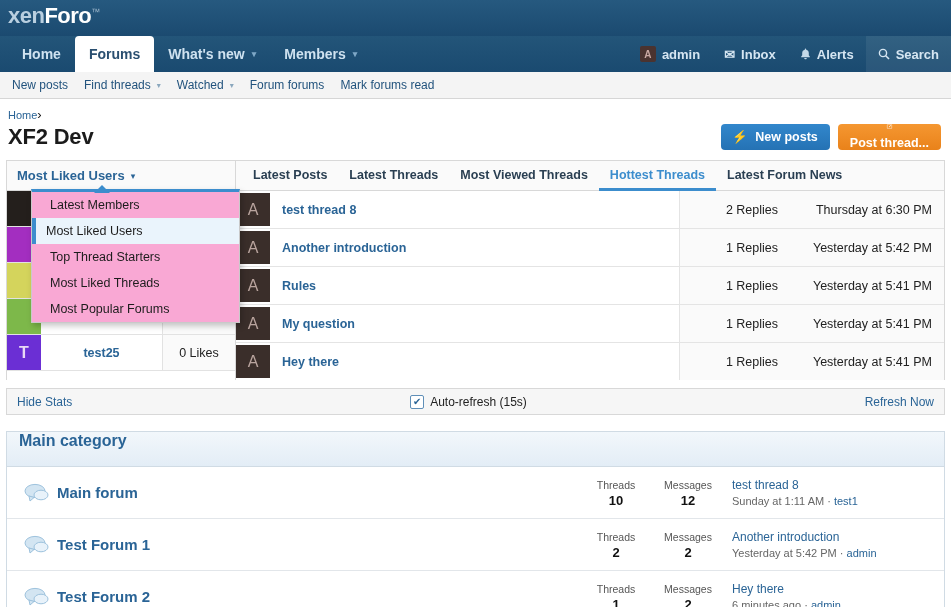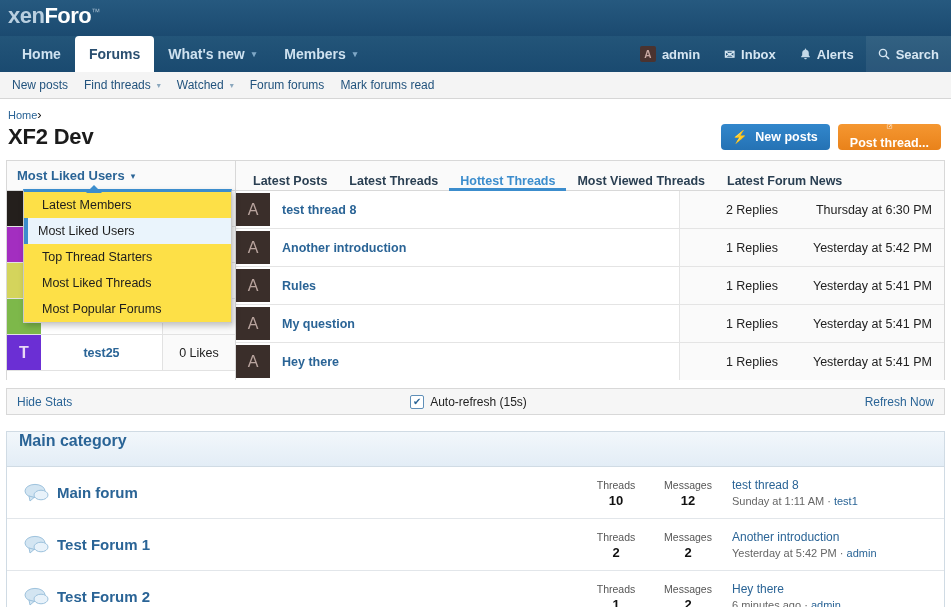--- a/index.html
+++ b/index.html
@@ -59,28 +59,28 @@
   .lhead .caret{color:#2a6496;font-size:9px;margin-left:6px;}
 
   .urow{display:flex;align-items:stretch;height:35px;border-bottom:1px solid #e2e2e2;background:#fff;}
   .urow:last-child{border-bottom:none;}
   .uav{width:34px;flex:0 0 34px;display:flex;align-items:center;justify-content:center;color:#e9d9f5;font-size:16px;font-weight:700;}
   .uname{flex:1;display:flex;align-items:center;justify-content:center;color:#2a6496;font-size:12.5px;font-weight:700;cursor:pointer;}
   .ulikes{width:72px;flex:0 0 72px;display:flex;align-items:center;justify-content:center;font-size:12.5px;color:#222;border-left:1px solid #e2e2e2;background:#fafafa;}
 
   
   .ddarrow{position:absolute;left:62px;top:-7px;width:0;height:0;border-left:8px solid transparent;border-right:8px solid transparent;border-bottom:8px solid #3c8dcd;z-index:30;}
-  .dropdown{position:absolute;left:16px;top:28px;width:207px;background:#fde047;border:1px solid #c9c9c9;border-top:3px solid #3c8dcd;
+  .dropdown{position:absolute;left:24px;top:28px;width:207px;background:#f9a8d4;border:1px solid #c9c9c9;border-top:3px solid #3c8dcd;
     box-shadow:2px 3px 6px rgba(0,0,0,0.22);z-index:25;}
   .ddi{height:26px;display:flex;align-items:center;padding:0 0 0 14px;font-size:12.5px;color:#1d1d1d;cursor:pointer;border-left:4px solid transparent;}
   .ddi.sel{background:#eaf4fc;border-left:4px solid #3c8dcd;padding-left:10px;}
 
   
   .tabbar{height:29px;display:flex;align-items:stretch;border-bottom:1px solid #d8d8d8;background:#fafafa;padding-left:6px;}
-  .tab{display:flex;align-items:flex-end;padding:0 11px;font-size:12.5px;font-weight:700;color:#2a3f52;cursor:pointer;border-bottom:3px solid transparent;margin-bottom:-1px;}
+  .tab{display:flex;align-items:center;padding:0 11px;font-size:12.5px;font-weight:700;color:#2a3f52;cursor:pointer;border-bottom:3px solid transparent;margin-bottom:-1px;}
   .tab.active{color:#3c8dcd;border-bottom:3px solid #3c8dcd;}
 
   .trow{display:flex;align-items:stretch;height:37px;border-bottom:1px solid #e4e4e4;background:#fff;}
   .trow:last-child{border-bottom:none;}
   .tav{width:34px;flex:0 0 34px;margin:2px 0;background:#3a2e2a;display:flex;align-items:center;justify-content:center;color:#b9a49e;font-size:16px;font-weight:400;}
   .ttitle{flex:1;display:flex;align-items:center;padding-left:12px;color:#2a6496;font-size:12.5px;font-weight:700;cursor:pointer;}
   .trep{width:98px;flex:0 0 98px;display:flex;align-items:center;justify-content:flex-end;padding-right:6px;font-size:12.5px;color:#222;border-left:1px solid #e4e4e4;background:#fafafa;}
   .tdate{width:148px;flex:0 0 148px;display:flex;align-items:center;justify-content:flex-end;padding-right:12px;font-size:12.5px;color:#222;background:#fafafa;text-align:right;}
 
   
@@ -256,25 +256,25 @@
       </div>
 
       <div class="rightcol">
         <div class="tabbar">
           <div class="tab">
             <span>Latest Posts</span>
           </div>
           <div class="tab">
             <span>Latest Threads</span>
           </div>
+          <div class="tab">
+            <span>Most Viewed Threads</span>
+          </div>
           <div class="tab active">
             <span>Hottest Threads</span>
-          </div>
-          <div class="tab">
-            <span>Most Viewed Threads</span>
           </div>
           <div class="tab">
             <span>Latest Forum News</span>
           </div>
         </div>
 
         <div class="trow">
           <div class="tav">A</div>
           <div class="ttitle">test thread 8</div>
           <div class="trep">2 Replies</div>

